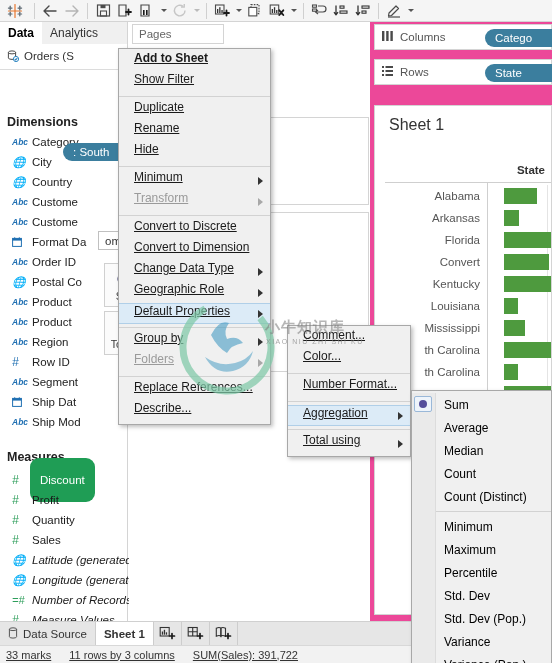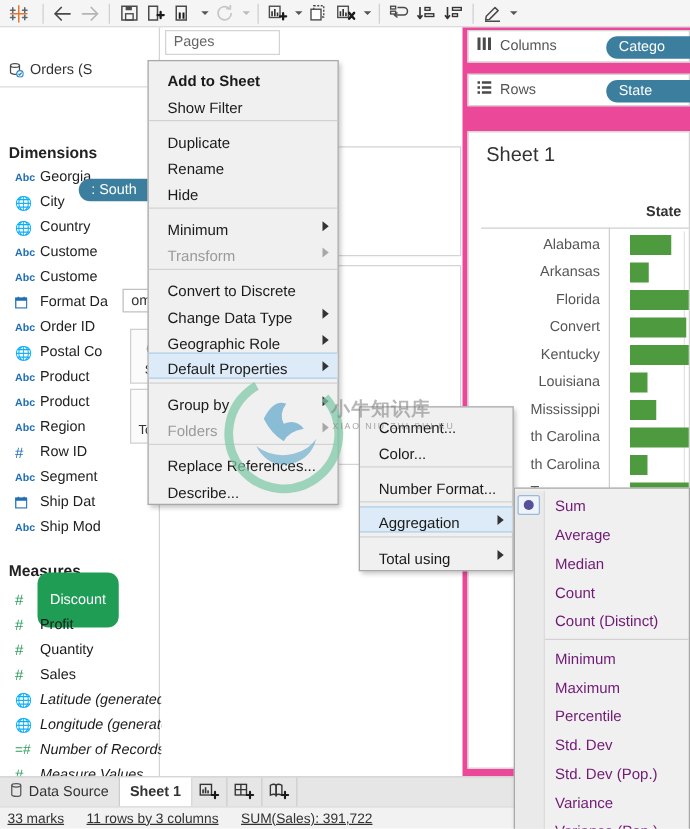--- a/index.html
+++ b/index.html
@@ -88,20 +88,21 @@
     display: flex; align-items: center;
     padding-left: 12px;
     font-size: 11.5px; color: #222;
     white-space: nowrap;
   }
   .field-ico {
     width: 20px; min-width: 20px;
     display: flex; align-items: center; justify-content: flex-start;
     font-size: 8.5px; font-weight: bold;
     color: #1f6fb2;
+    font-style: italic;
   }
   .field-ico.meas { color: #2e9e5b; }
   .field-row.measure .field-name { color: #1a1a1a; }
   .field-name.italic { font-style: italic; }
   .field-row.selected .field-name {
     background: #1f9d55;
     color: #fff;
     border-radius: 9px;
     padding: 16px 10px;
     margin-left: -2px;
@@ -266,24 +267,25 @@
     position: absolute;
     background: #f0f0f0;
     border: 1px solid #a8a8a8;
     box-shadow: 2px 2px 4px rgba(0,0,0,0.25);
     padding: 2px 0;
     z-index: 50;
   }
   .mi {
     position: relative;
     height: 21px;
-    display: flex; align-items: flex-end;
+    display: flex; align-items: flex-start;
     padding-left: 15px; padding-right: 22px;
     font-size: 12px; color: #1a1a1a;
     white-space: nowrap;
+    text-decoration: underline;
   }
   .mi.bold { font-weight: bold; }
   .mi.disabled { color: #9a9a9a; }
   .mi.hl {
     background: #dcebf7;
     border-top: 1px solid #b0cfe8;
     border-bottom: 1px solid #b0cfe8;
   }
   .mi .sub {
     position: absolute; right: 7px; top: 50%;
@@ -301,21 +303,21 @@
   .agg-gutter {
     width: 24px;
     background: #eaeaea;
     border-right: 1px solid #dcdcdc;
   }
   .agg-items { flex: 1; }
   .mi-agg {
     height: 23px;
     display: flex; align-items: center;
     padding-left: 8px; padding-right: 24px;
-    font-size: 12px; color: #701a75;
+    font-size: 12px; color: #000000;
     white-space: nowrap;
     position: relative;
   }
   .radio-dot {
     position: absolute; left: 4px; top: 4px;
     width: 18px; height: 16px;
     border: 1px solid #9ab8d8;
     background: #eef4fb;
     border-radius: 2px;
     display: flex; align-items: center; justify-content: center;
@@ -471,41 +473,45 @@
     <div class="tb-btn">
       <svg width="16" height="15" viewBox="0 0 16 15">
           <path d="M3 10 L10 3 l2.5 2.5 L5.5 12.5 L2.5 13 z" fill="none" stroke="#4a4a4a" stroke-width="1.2" stroke-linejoin="round"></path>
           <path d="M2 14 h12" stroke="#4a4a4a" stroke-width="1.2"></path>
         </svg>
     </div>
     <div class="tb-caret"></div>
   </div>
 
   <div class="left-pane">
+    <div class="pane-tabs">
+      <div class="pane-tab active">Data</div>
+      <div class="pane-tab">Analytics</div>
+    </div>
 
     <div class="ds-row">
       <span class="ds-icon">
         <svg width="12" height="12" viewBox="0 0 12 12">
           <ellipse cx="5" cy="2.4" rx="3.6" ry="1.5" fill="none" stroke="#4a4a4a" stroke-width="1"></ellipse>
           <path d="M1.4 2.4 v5.5 a3.6 1.5 0 0 0 7.2 0 v-5.5" fill="none" stroke="#4a4a4a" stroke-width="1"></path>
           <circle cx="9" cy="9" r="2.6" fill="#fff" stroke="#2e86c1" stroke-width="1"></circle>
           <path d="M7.8 9 L8.7 9.9 L10.3 8.1" stroke="#2e86c1" stroke-width="1.1" fill="none"></path>
         </svg>
       </span>
       <span>Orders (S</span>
     </div>
 
     <div class="pane-divider" style="top:47px"></div>
 
     <div class="sect-title" style="top:93px">Dimensions</div>
 
     <div class="field-list" id="dimensions-list" style="top:110px">
         <div class="field-row">
           <span class="field-ico">Abc</span>
-          <span class="field-name">Georgia</span>
+          <span class="field-name">Category</span>
         </div>
         <div class="field-row">
           <span class="field-ico">
             <span class="globe">🌐</span>
           </span>
           <span class="field-name">City</span>
         </div>
         <div class="field-row">
           <span class="field-ico">
             <span class="globe">🌐</span>
@@ -858,20 +864,23 @@
       </div>
       <div class="mi disabled">
         <span>Transform</span>
         <span class="sub"></span>
       </div>
       <div class="msep"></div>
       <div class="mi">
         <span>Convert to Discrete</span>
       </div>
       <div class="mi">
+        <span>Convert to Dimension</span>
+      </div>
+      <div class="mi">
         <span>Change Data Type</span>
         <span class="sub"></span>
       </div>
       <div class="mi">
         <span>Geographic Role</span>
         <span class="sub"></span>
       </div>
       <div class="mi hl">
         <span>Default Properties</span>
         <span class="sub"></span>

